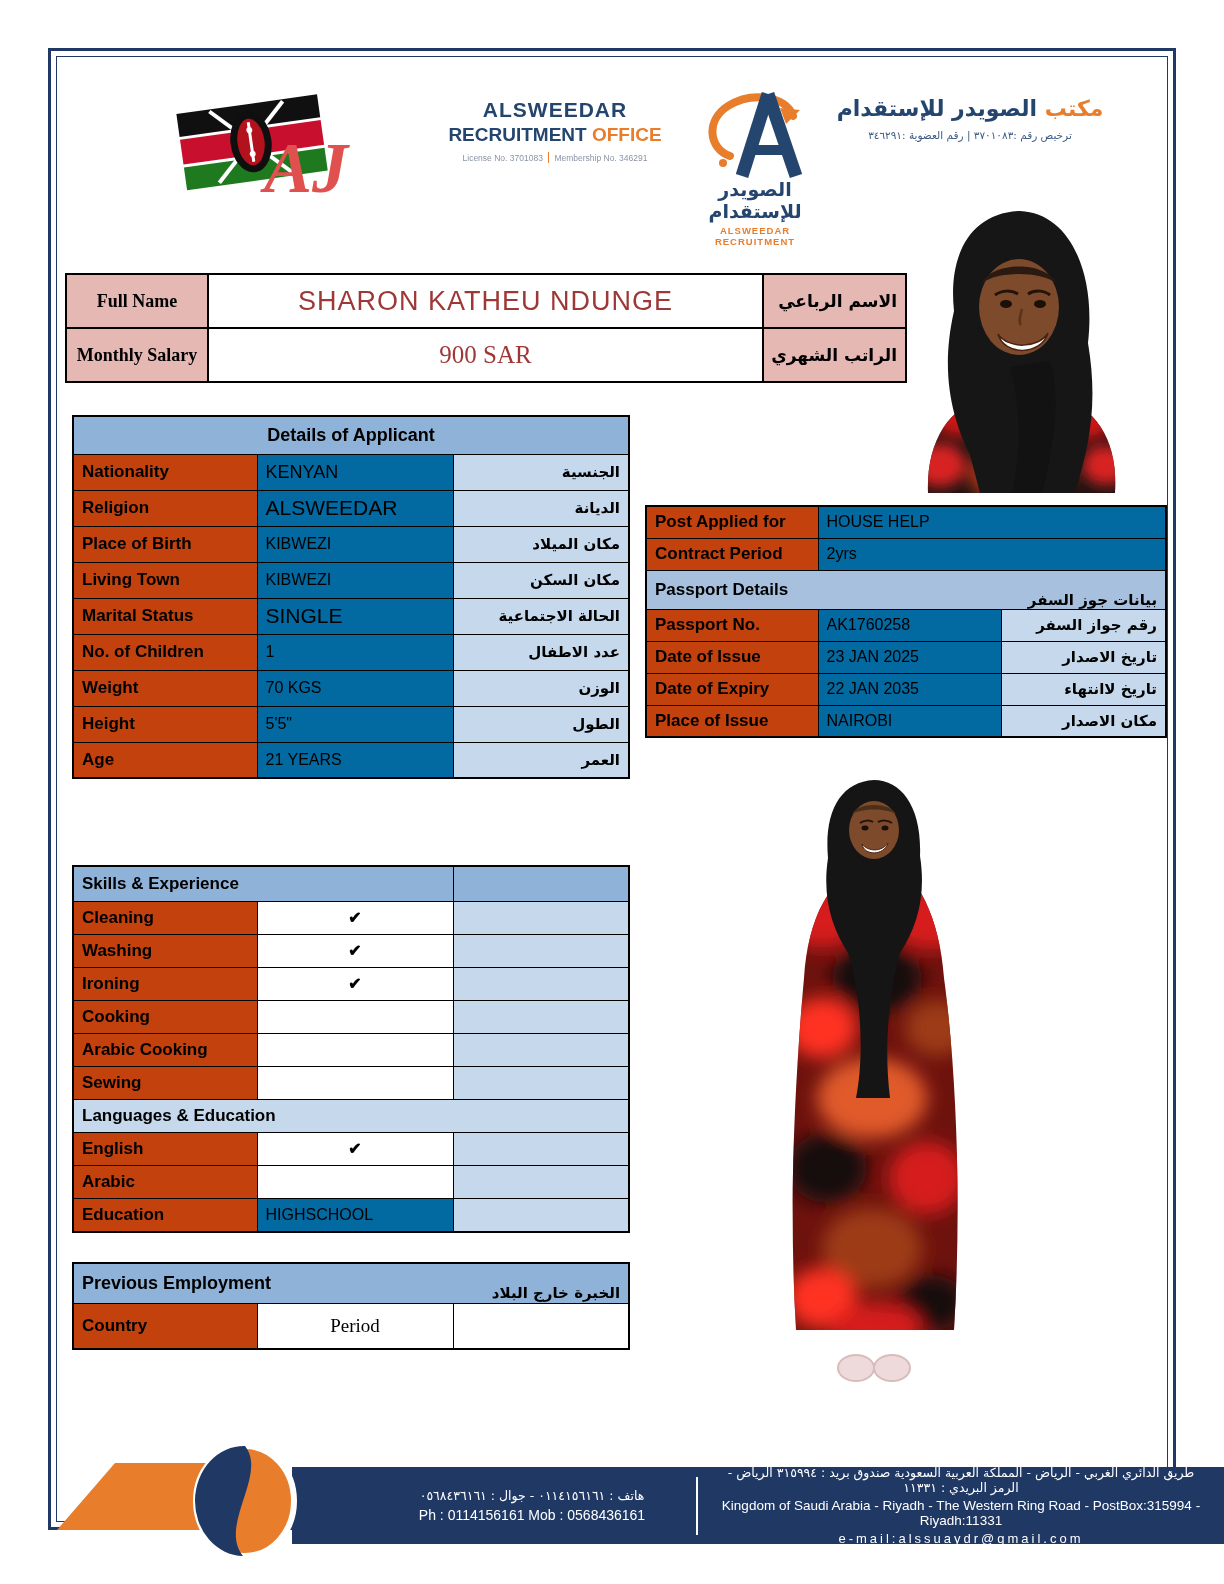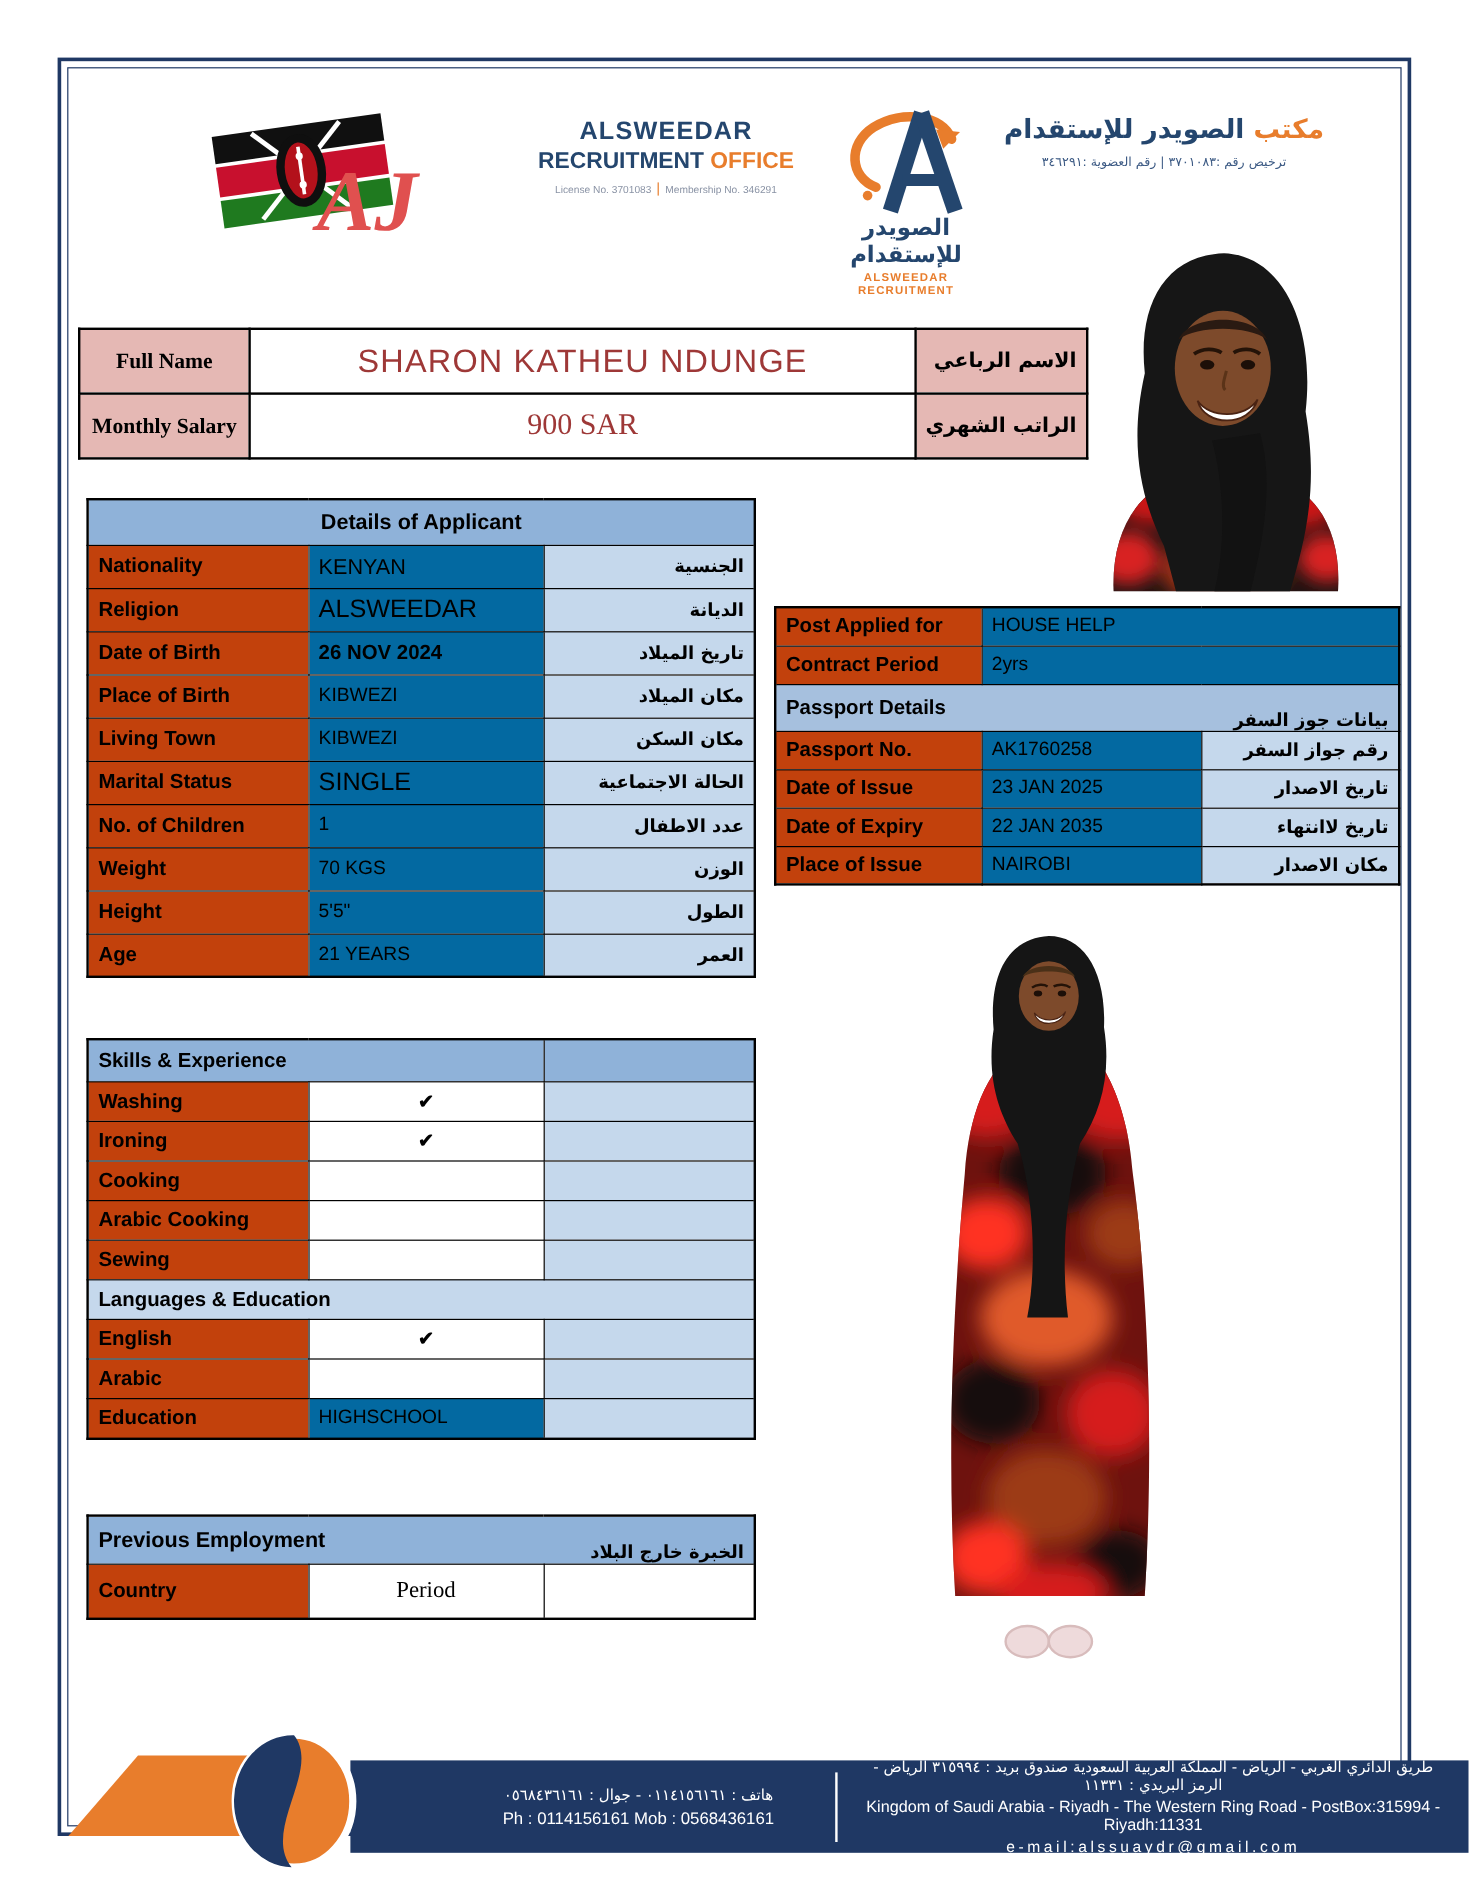--- a/index.html
+++ b/index.html
@@ -198,25 +198,20 @@
       <td class="lbl">Nationality</td>
       <td class="val" style="font-size:18px">KENYAN</td>
       <td class="arc">الجنسية</td>
     </tr>
     <tr style="height:36px">
       <td class="lbl">Religion</td>
       <td class="val big-val">ALSWEEDAR</td>
       <td class="arc">الديانة</td>
     </tr>
     <tr style="height:36px">
-      <td class="lbl">Date of Birth</td>
-      <td class="val bold-val">26 NOV 2024</td>
-      <td class="arc">تاريخ الميلاد</td>
-    </tr>
-    <tr style="height:36px">
       <td class="lbl">Place of Birth</td>
       <td class="val">KIBWEZI</td>
       <td class="arc">مكان الميلاد</td>
     </tr>
     <tr style="height:36px">
       <td class="lbl">Living Town</td>
       <td class="val">KIBWEZI</td>
       <td class="arc">مكان السكن</td>
     </tr>
     <tr style="height:36px">
@@ -296,20 +291,25 @@
   <table class="skills-table">
     <colgroup>
         <col style="width:184px">
         <col style="width:196px">
         <col style="width:176px">
       </colgroup>
     <tbody>
         <tr style="height:35px">
       <td class="hdr" colspan="2">Skills &amp; Experience</td>
       <td class="hdr"></td>
+    </tr>
+    <tr style="height:33px">
+      <td class="lbl">Cleaning</td>
+      <td class="check">✔</td>
+      <td class="blue3"></td>
     </tr>
     <tr style="height:33px">
       <td class="lbl">Washing</td>
       <td class="check">✔</td>
       <td class="blue3"></td>
     </tr>
     <tr style="height:33px">
       <td class="lbl">Ironing</td>
       <td class="check">✔</td>
       <td class="blue3"></td>

